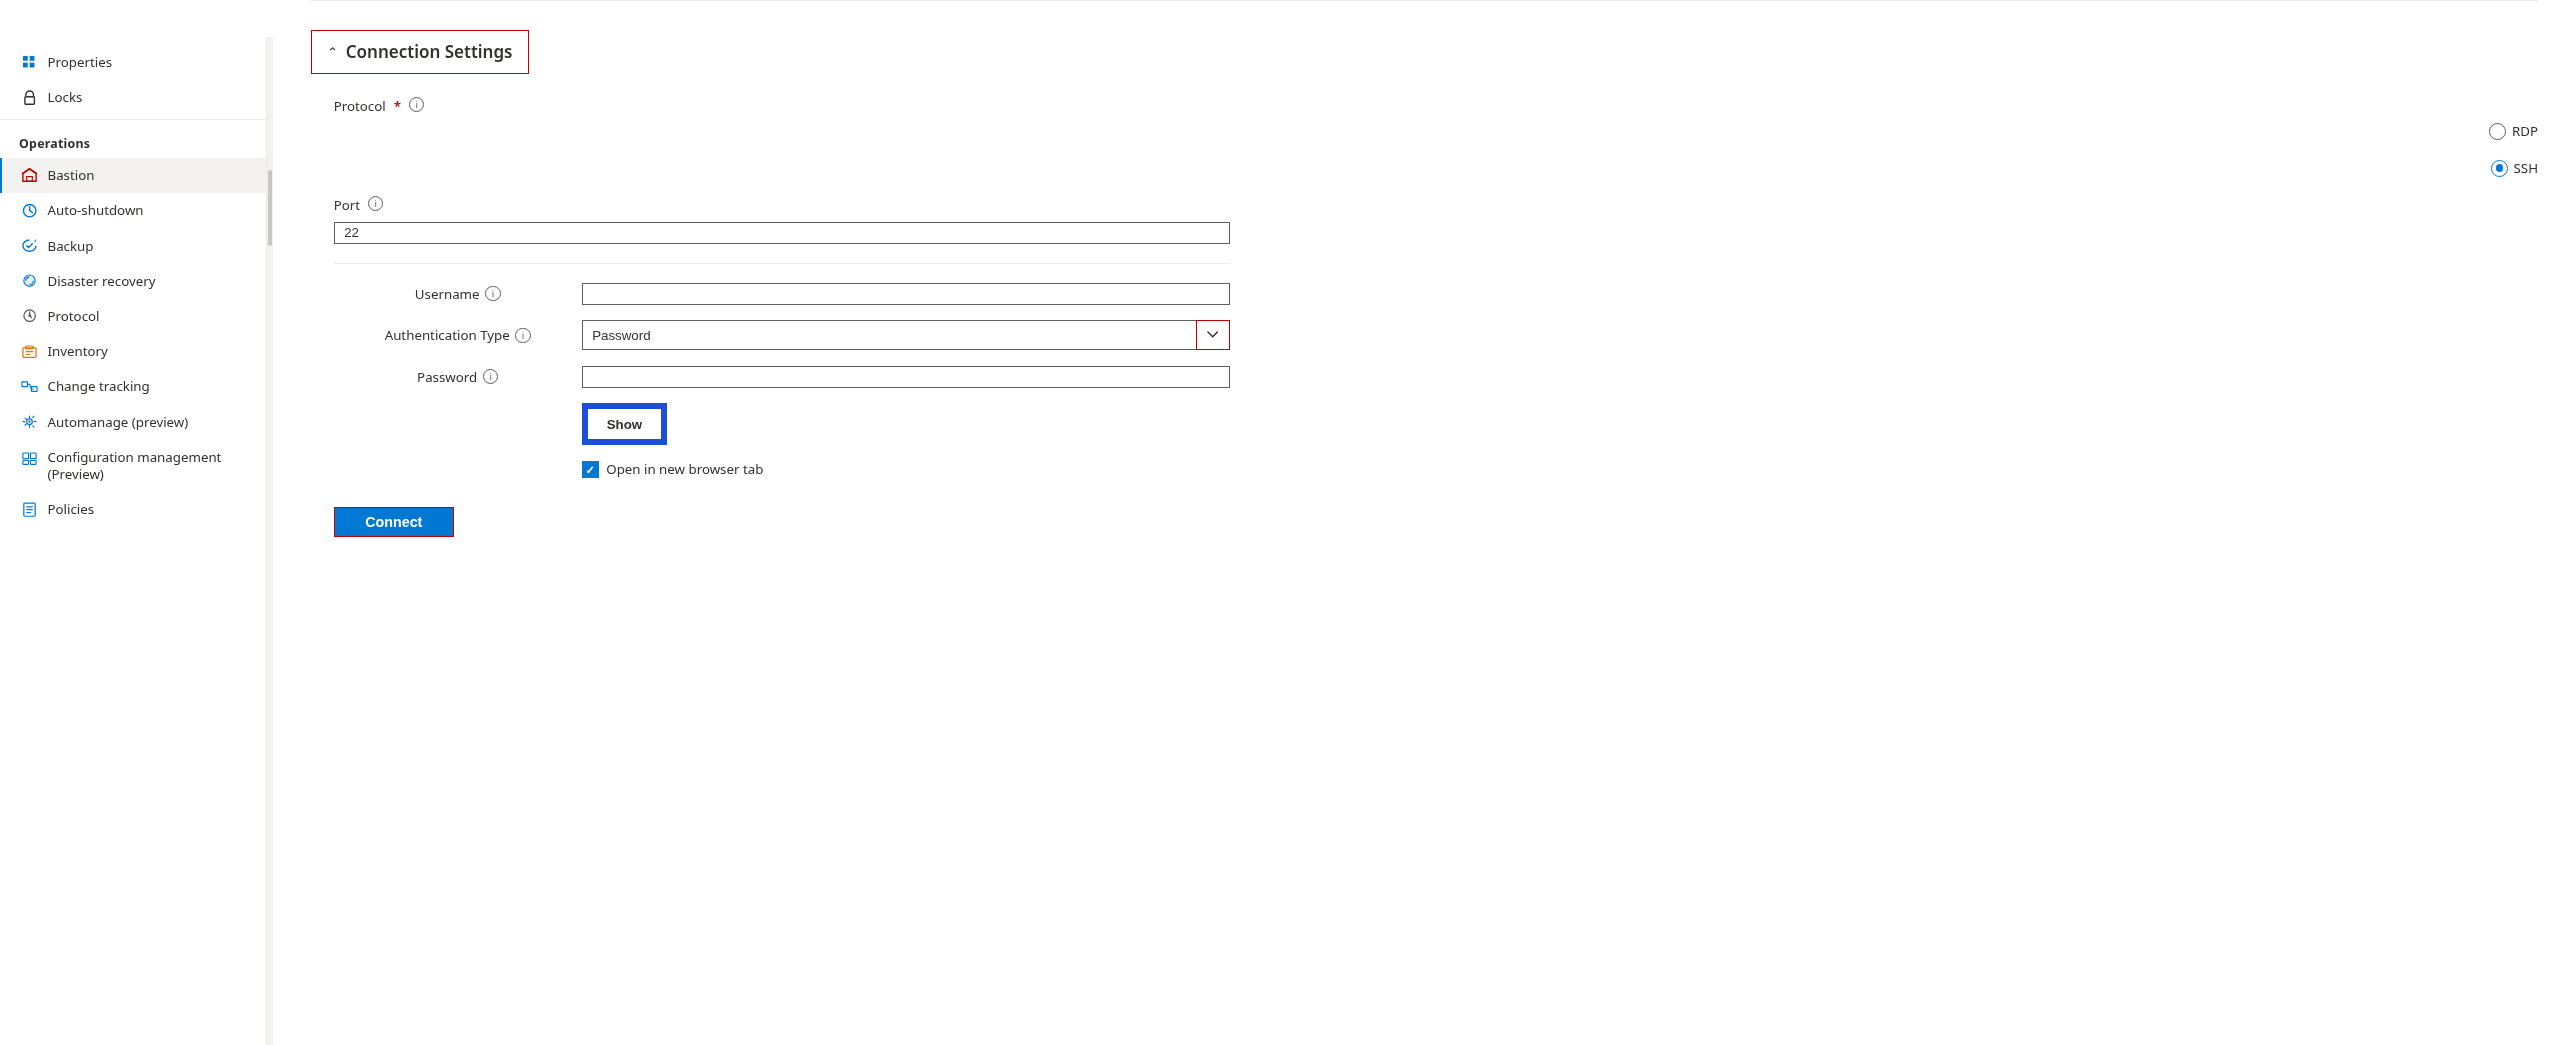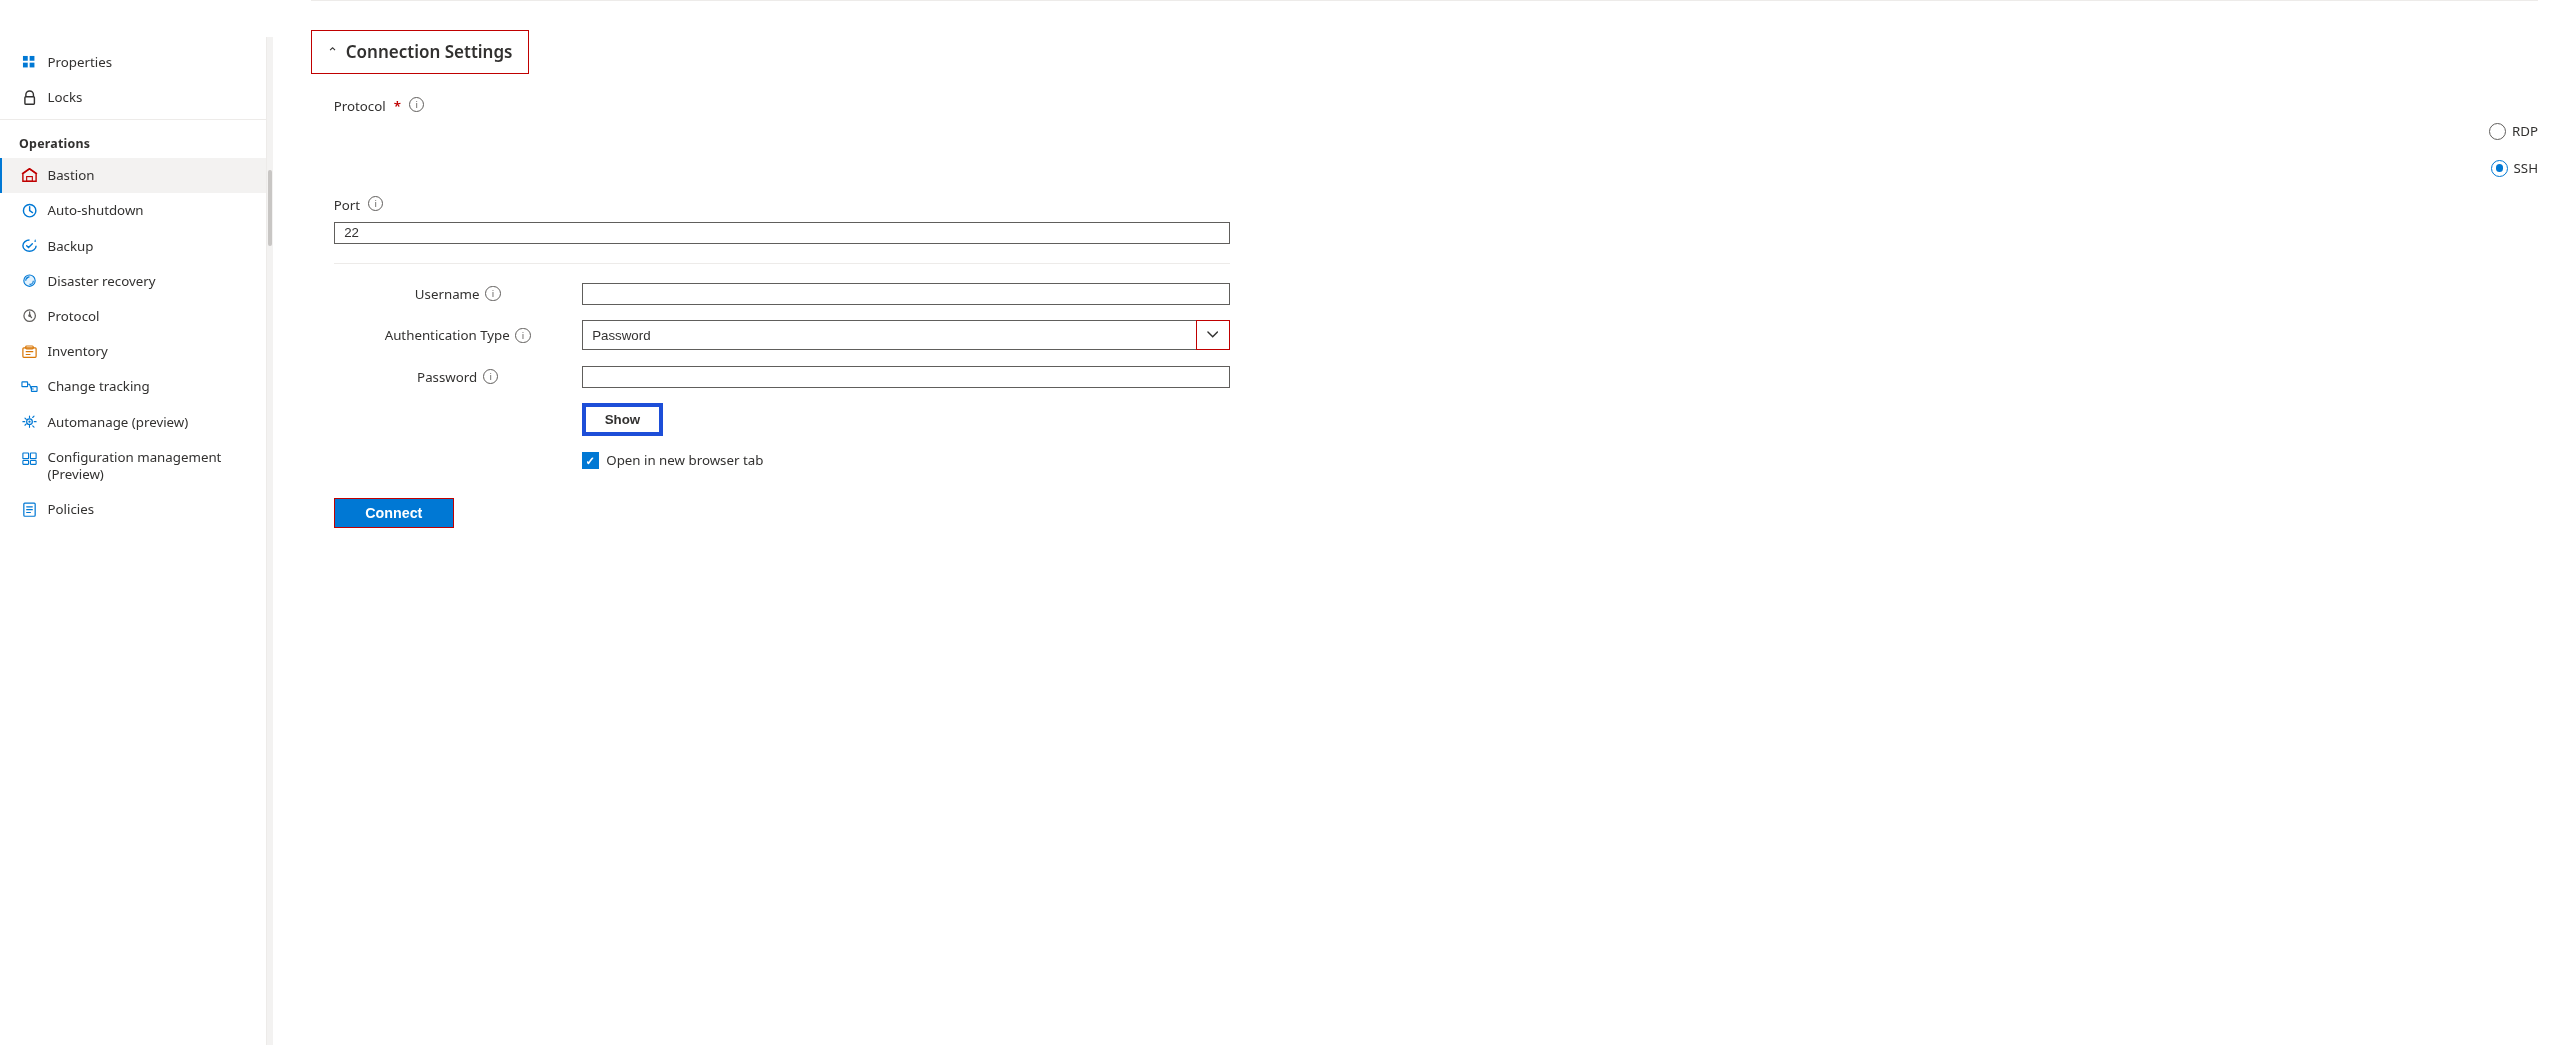--- a/index.html
+++ b/index.html
@@ -245,27 +245,27 @@
       border: 1.9px solid #c00000;
       display: flex;
       align-items: center;
       justify-content: center;
       pointer-events: none;
       background: #fff;
     }
 
     
     .show-button {
-      border: 4px solid #1d4ed8;
+      border: 6px solid #1d4ed8;
       background: #fff;
       padding: 5.7px 19px;
       font-size: 13.3px;
       color: #323130;
       cursor: pointer;
-      height: 33px;
+      height: 42px;
       display: inline-flex;
       align-items: center;
       font-weight: 600;
     }
 
     
     .checkbox-wrapper {
       display: flex;
       align-items: center;
       gap: 7.6px;

